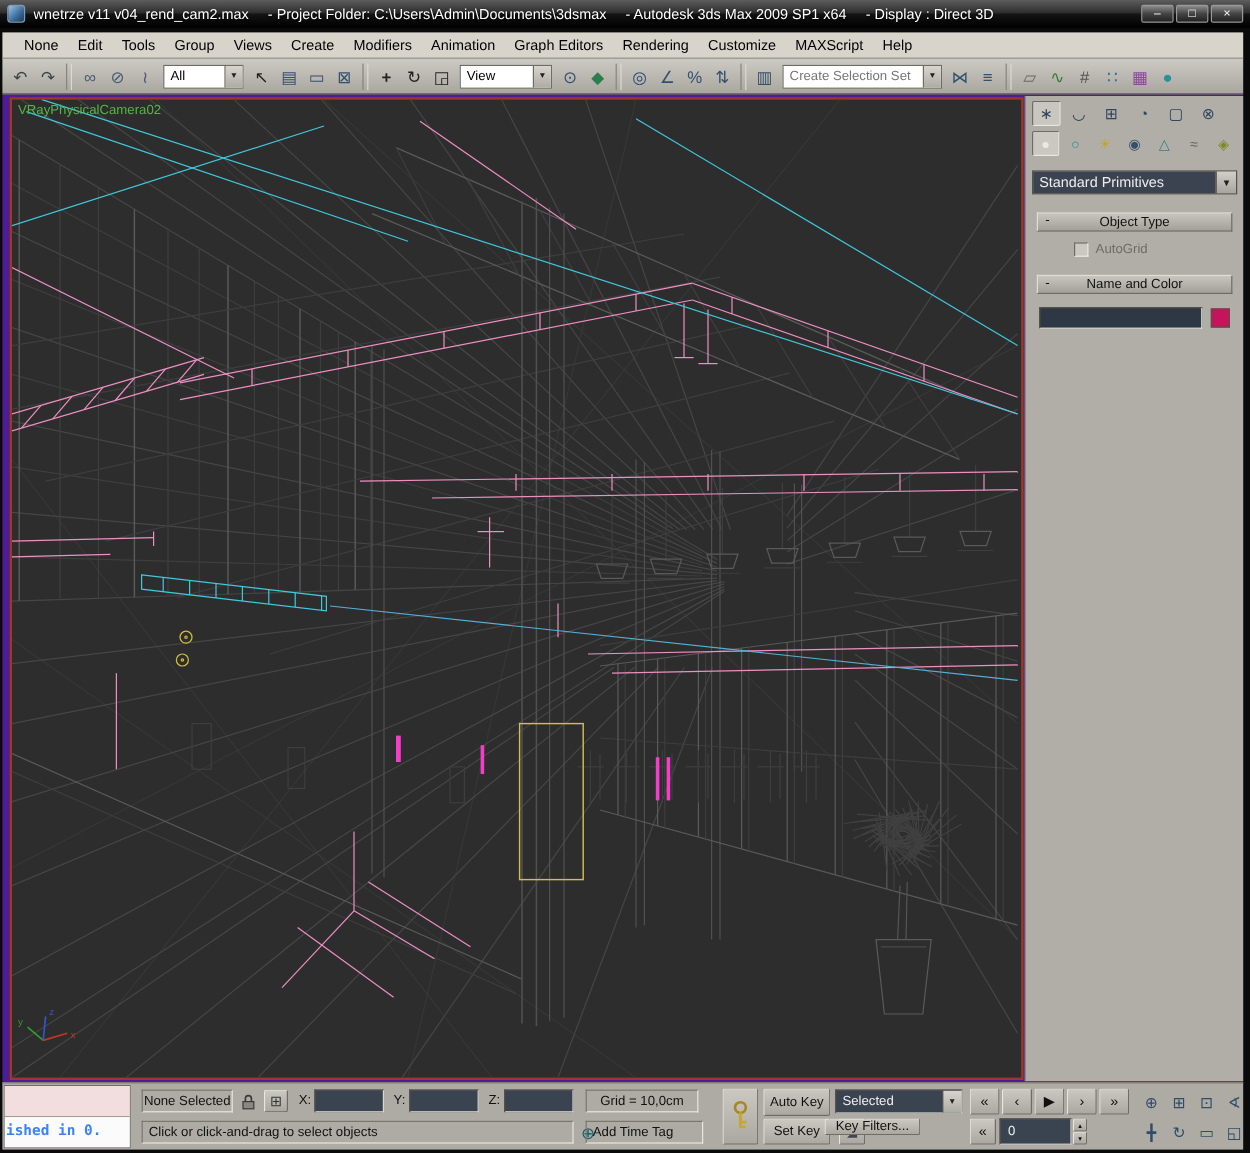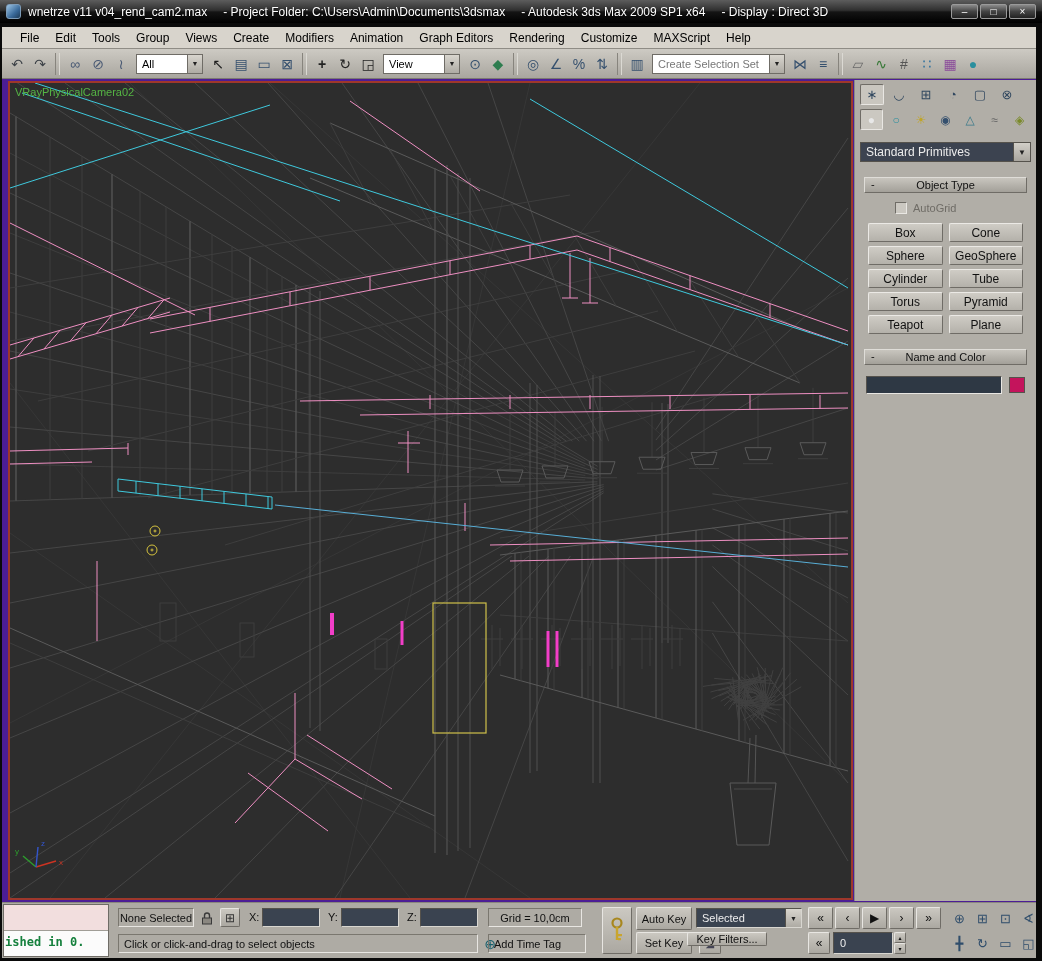--- a/index.html
+++ b/index.html
@@ -54,21 +54,21 @@
 .color-swatch{width:16px;height:16px;border:1px solid #55524c}
 
 
 .statusbar{position:absolute;left:2px;right:6px;top:902px;height:56px;background:#aeaba4;border-top:1px solid #8a877f}
 .sunken{position:absolute;border:1px solid;border-color:#7a776f #e8e6e2 #e8e6e2 #7a776f;color:#111;font-size:11px;display:flex;align-items:center}
 .raised{position:absolute;background:linear-gradient(#cbc8c1,#aba8a1);border:1px solid;border-color:#e8e6e2 #6f6c66 #6f6c66 #e8e6e2;font-size:11px;color:#111;display:flex;align-items:center;justify-content:center;border-radius:2px}
 .darkfield{position:absolute;background:#3a4350;border:1px solid;border-color:#55524c #d8d6d0 #d8d6d0 #55524c;color:#eee;font-size:11px;display:flex;align-items:center}
 .slabel{position:absolute;font-size:11px;color:#111}
 .listener{position:absolute;left:1px;top:1px;width:106px;height:53px;border:1px solid #6f6c66;background:#fff}
 .listener .macro{height:26px;background:#f2dede;border-bottom:1px solid #a09d96}
-.listener .result{height:25px;background:#fbfbfb;color:#15803d;font-family:"DejaVu Sans Mono",monospace;font-size:12px;font-weight:bold;padding:4px 1px 0;white-space:nowrap;overflow:hidden}
+.listener .result{height:25px;background:#fbfbfb;color:#3b82f6;font-family:"DejaVu Sans Mono",monospace;font-size:12px;font-weight:bold;padding:4px 1px 0;white-space:nowrap;overflow:hidden}
 .sicon{position:absolute;display:flex;align-items:center;justify-content:center}
 .navgrid{position:absolute;left:946px;top:3px;display:grid;grid-template-columns:repeat(4,23px);grid-auto-rows:25px}
 .navgrid .ni{display:flex;align-items:center;justify-content:center;font-size:13px;color:#2f4d6b}
 </style>
 </head>
 <body>
 
 <div class="titlebar">
   <div class="app-icon"></div>
   <div class="title-text">
@@ -78,21 +78,21 @@
     <span>- Display : Direct 3D</span>
   </div>
   <div class="win-controls">
     <div class="win-btn">–</div>
     <div class="win-btn">□</div>
     <div class="win-btn">×</div>
   </div>
 </div>
 
 <div class="menubar">
-    <div class="menu-item">File</div>
+    <div class="menu-item">None</div>
     <div class="menu-item">Edit</div>
     <div class="menu-item">Tools</div>
     <div class="menu-item">Group</div>
     <div class="menu-item">Views</div>
     <div class="menu-item">Create</div>
     <div class="menu-item">Modifiers</div>
     <div class="menu-item">Animation</div>
     <div class="menu-item">Graph Editors</div>
     <div class="menu-item">Rendering</div>
     <div class="menu-item">Customize</div>
@@ -486,32 +486,20 @@
     <div class="rollout-header">
       <span class="dash">-</span>
       <span>Object Type</span>
     </div>
 
     <div class="autogrid">
       <span class="checkbox"></span>
       <span>AutoGrid</span>
     </div>
 
-    <div class="obj-grid">
-        <div class="obj-btn">Box</div>
-        <div class="obj-btn">Cone</div>
-        <div class="obj-btn">Sphere</div>
-        <div class="obj-btn">GeoSphere</div>
-        <div class="obj-btn">Cylinder</div>
-        <div class="obj-btn">Tube</div>
-        <div class="obj-btn">Torus</div>
-        <div class="obj-btn">Pyramid</div>
-        <div class="obj-btn">Teapot</div>
-        <div class="obj-btn">Plane</div>
-      </div>
 
     <div class="rollout-header">
       <span class="dash">-</span>
       <span>Name and Color</span>
     </div>
 
     <div class="name-row">
       <div class="name-field"></div>
       <div class="color-swatch" id="swatch" style="background: rgb(196, 20, 92);"></div>
     </div>

